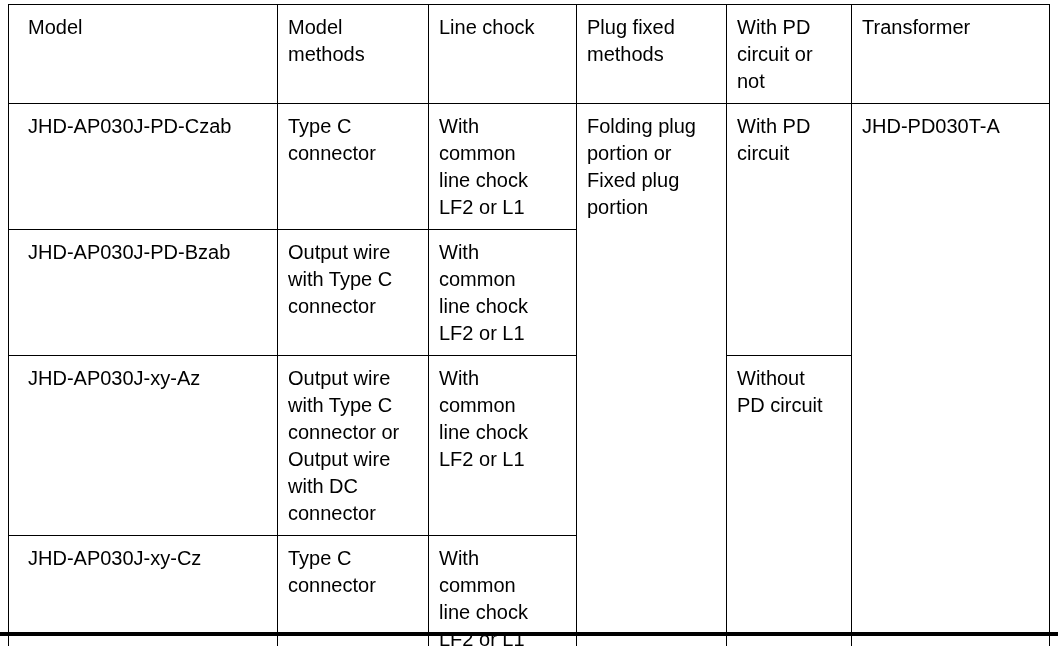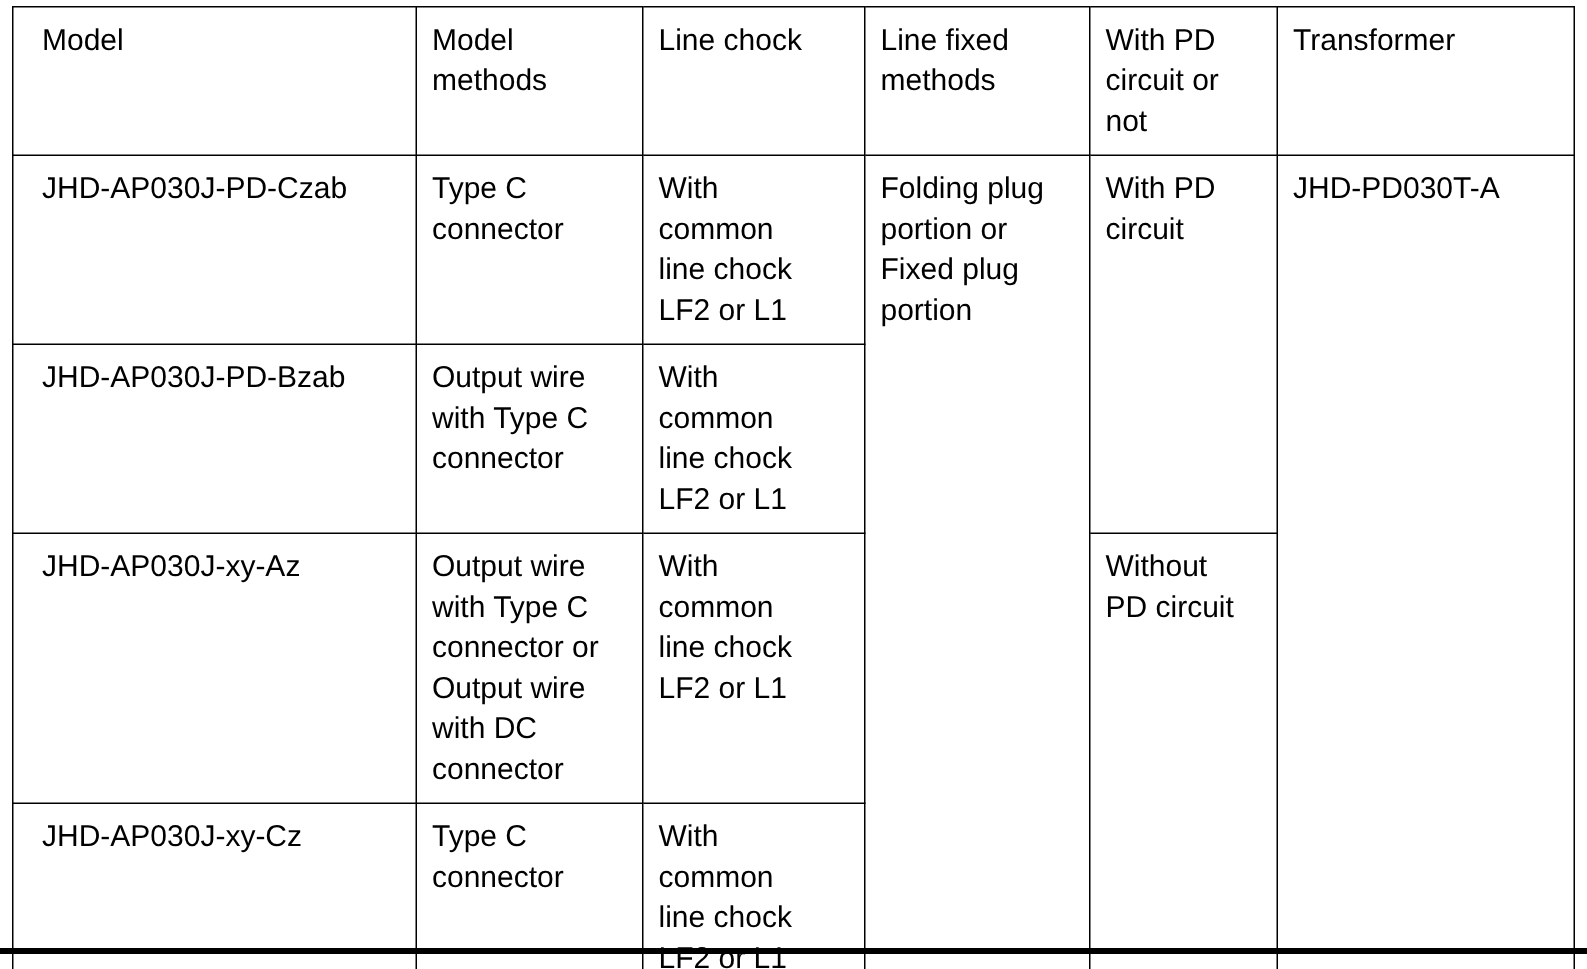--- a/index.html
+++ b/index.html
@@ -64,21 +64,21 @@
       <col style="width:125px">
       <col style="width:198px">
     </colgroup>
 
     <tbody>
         <tr style="height:94px">
       <th class="col-model">Model</th>
       <th>Model
 methods</th>
       <th>Line chock</th>
-      <th>Line fixed
+      <th>Plug fixed
 methods</th>
       <th>With PD
 circuit or
 not</th>
       <th>Transformer</th>
     </tr>
 
     <tr style="height:124px">
       <td class="col-model">JHD-AP030J-PD-Czab</td>
       <td>Type C

